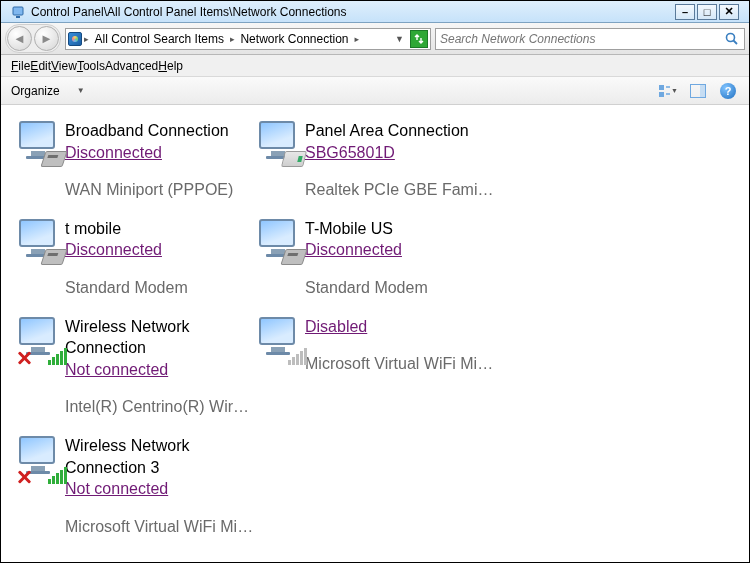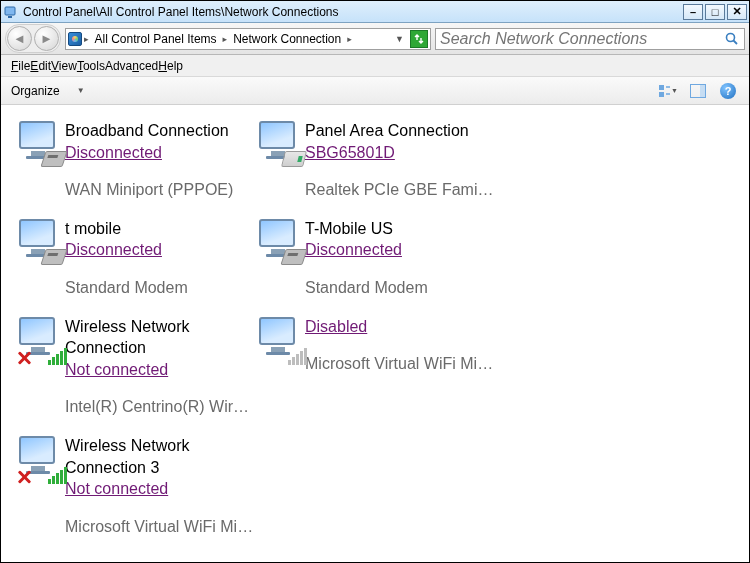--- a/index.html
+++ b/index.html
@@ -1,37 +1,37 @@
 <!DOCTYPE html>
 <html><head>
 <meta charset="utf-8">
 <style>
   * { box-sizing: border-box; margin: 0; padding: 0; font-family: "Segoe UI", Tahoma, sans-serif; }
   body { background: #fff; width: 750px; height: 563px; overflow: hidden; border: 1px solid #000; }
 
   
-  .titlebar { height: 22px; background: linear-gradient(#dfeffc, #c6e2fa); border-bottom: 1px solid #7da2c1; display: flex; align-items: center; padding: 0 2px; font-size: 12px; }
+  .titlebar { height: 22px; background: linear-gradient(#dfeffc, #c6e2fa); border-bottom: 1px solid #7da2c1; display: flex; align-items: center; padding: 0 10px; font-size: 12px; }
   .titlebar .sysicon { width: 16px; height: 16px; margin-right: 4px; display:inline-flex;align-items:center;justify-content:center; }
   .titlebar .title { flex: 1; color: #000; }
   .titlebar .winbtns { display: flex; gap: 2px; }
   .titlebar .winbtn { width: 20px; height: 16px; border: 1px solid #5a7a9a; background: linear-gradient(#f4f9fe,#d5e8f8); display:flex;align-items:center;justify-content:center; font-size:11px; font-weight:bold; cursor:default;}
   .titlebar .winbtn.close { background: linear-gradient(#f4f9fe,#d5e8f8); }
 
   
   .navrow { height: 32px; background: linear-gradient(#f6f6f6,#e4e4e4); border-bottom: 1px solid #b7b7b7; display:flex; align-items:center; padding: 2px 4px; gap:4px;}
   .navbtn { width: 25px; height: 25px; border-radius: 50%; background: radial-gradient(circle at 35% 30%, #fff, #d5d5d5); border:1px solid #b0b0b0; display:inline-flex;align-items:center;justify-content:center; color:#8a8a8a; font-size:13px; }
   .navpair { display:flex; gap:2px; padding:1px; border:1px solid #cfcfcf; border-radius:14px; background:#eee;}
   .addrbar { flex: 1; height: 22px; background: #fff; border: 1px solid #9f9f9f; display:flex; align-items:center; padding:0 2px; font-size:12px;}
   .addrseg { padding: 0 4px; color:#000; }
   .addrarrow { color:#555; font-size:9px; padding:0 2px;}
   .addrbar .endctls { margin-left:auto; display:flex; align-items:center; gap:3px;}
   .dd { color:#555; font-size:9px; padding:0 3px;}
   .refreshbtn { width:18px;height:18px;background:#2fa836;border:1px solid #1c7a27;display:flex;align-items:center;justify-content:center;color:#fff;font-size:10px;}
   .searchbox { width: 310px; height:22px; background:#fff; border:1px solid #9f9f9f; display:flex; align-items:center; padding:0 4px; font-size:12px;}
-  .searchbox input { border:none; outline:none; flex:1; font-size:16px; color:#737373; font-style:italic; background:transparent;}
+  .searchbox input { border:none; outline:none; flex:1; font-size:12px; color:#737373; font-style:italic; background:transparent;}
   .magnifier { width:16px;height:16px; }
 
   
   .menubar { height: 22px; background:#f0f0f0; border-bottom:1px solid #d9d9d9; display:flex; align-items:center; padding:0 10px; font-size:12px;}
   .menuitem { cursor:default; }
   .menuitem .ul { text-decoration: underline; }
 
   
   .cmdbar { height: 28px; background:linear-gradient(#fafafa,#ececec); border-bottom:1px solid #d0d0d0; display:flex; align-items:center; padding:0 10px; font-size:12px;}
   .organize { display:flex; align-items:center;gap:17px;}
@@ -91,21 +91,21 @@
 </div>
 
 <div class="navrow">
   <div class="navpair">
     <div class="navbtn">◄</div>
     <div class="navbtn">►</div>
   </div>
   <div class="addrbar">
     <span class="smallcp"></span>
     <span class="addrarrow">▸</span>
-    <span class="addrseg">All Control Panel Items</span>
+    <span class="addrseg">All Control Search Items</span>
     <span class="addrarrow">▸</span>
     <span class="addrseg">Network Connection</span>
     <span class="addrarrow">▸</span>
     <div class="endctls">
       <span class="dd">▼</span>
       <div class="refreshbtn">
         <svg width="10" height="10" viewBox="0 0 10 10">
             <path d="M1 3 L3 1 L5 3 M3 1 V6 M9 7 L7 9 L5 7 M7 9 V4" stroke="#fff" stroke-width="1.4" fill="none"></path>
           </svg>
       </div>

